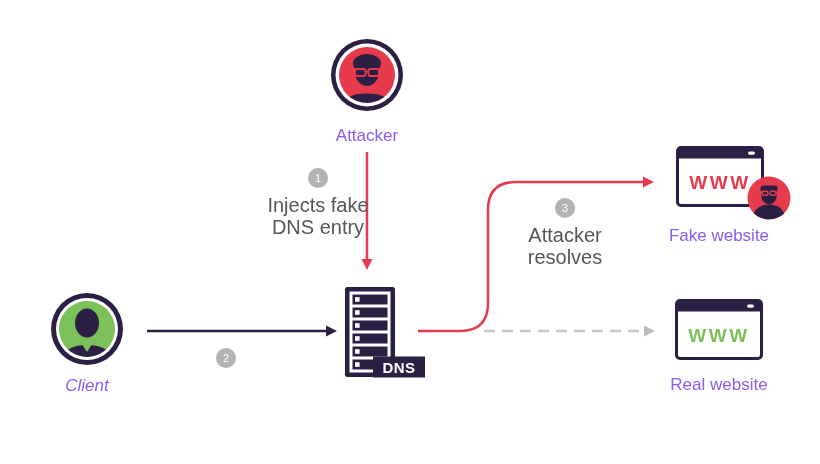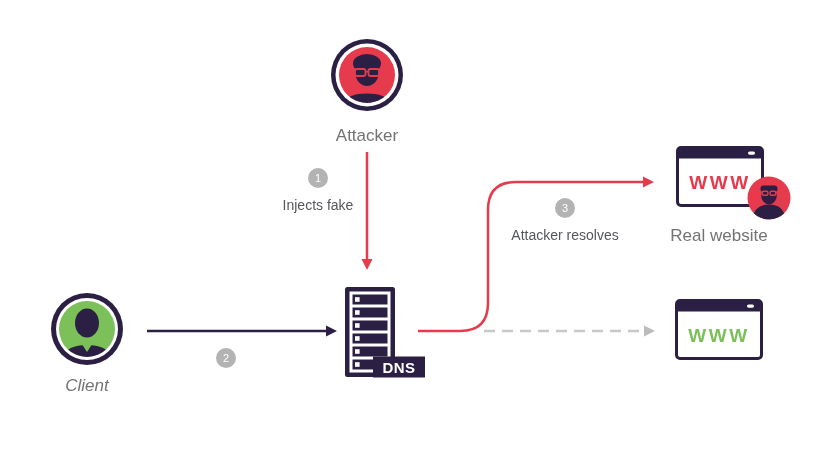--- a/index.html
+++ b/index.html
@@ -4,28 +4,28 @@
 <style>
   html,body{margin:0;padding:0;background:#ffffff;}
   .canvas{
     position:relative;width:820px;height:464px;background:#ffffff;
     font-family:"Liberation Sans","DejaVu Sans",sans-serif;overflow:hidden;
   }
   .abs{position:absolute;}
   .arrows{position:absolute;left:0;top:0;z-index:1;}
   .node{z-index:2;}
   .node-label{
-    color:#737373;font-size:17px;text-align:center;z-index:2;
+    color:#8b5cf6;font-size:17px;text-align:center;z-index:2;
   }
   .step{z-index:2;text-align:center;}
   .step-circle{
     width:20px;height:20px;border-radius:50%;background:#b3b3b3;color:#ffffff;
     font-size:11px;line-height:20px;text-align:center;margin:0 auto 6px auto;
   }
-  .step-text{color:#55565a;font-size:14px;line-height:22px;text-align:center;}
+  .step-text{color:#55565a;font-size:20px;line-height:22px;text-align:center;}
 </style>
 </head>
 <body>
 
 <div class="canvas">
 
   <svg class="arrows" width="820" height="464" viewBox="0 0 820 464">
     <defs>
       <marker id="ah-navy" viewBox="0 0 10 10" refX="2" refY="5" markerWidth="4.5" markerHeight="4.5" orient="auto">
         <path d="M0 0 L10 5 L0 10 Z" fill="#2b2044"></path>
@@ -60,20 +60,21 @@
       <rect x="38.5" y="31" width="10.5" height="7" rx="2" fill="#2b2044" stroke="#e63b4c" stroke-width="1.8"></rect>
       <line x1="35.5" y1="33.6" x2="38.5" y2="33.6" stroke="#e63b4c" stroke-width="1.8"></line>
     </g>
   </svg>
   <div class="abs node-label" style="left:317px;top:126px;width:100px;">Attacker</div>
 
   <div class="abs step" style="left:250px;top:168px;width:136px;">
     <div class="step-circle">1</div>
     <div class="step-text">
       <div>Injects fake</div>
+      <div>DNS entry</div>
     </div>
   </div>
 
   <svg class="abs node" style="left:50px;top:292px;" width="74" height="74" viewBox="0 0 74 74">
     <defs>
         <clipPath id="clip-cli">
           <circle cx="37" cy="37" r="28"></circle>
         </clipPath>
       </defs>
     <circle cx="37" cy="37" r="36" fill="#2b2044"></circle>
@@ -135,22 +136,23 @@
       <circle cx="93" cy="52" r="21.5" fill="#e63b4c"></circle>
       <g clip-path="url(#clip-badge)">
         <rect x="84.5" y="39.5" width="17" height="6.5" rx="3" fill="#2b2044"></rect>
         <ellipse cx="93" cy="49.5" rx="7.8" ry="9" fill="#2b2044"></ellipse>
         <path d="M76.5 73.5 Q78 58.5 93 58.5 Q108 58.5 109.5 73.5 Z" fill="#2b2044"></path>
         <rect x="86.3" y="45.3" width="5.6" height="4" rx="1.2" fill="#2b2044" stroke="#e63b4c" stroke-width="1.4"></rect>
         <rect x="94.1" y="45.3" width="5.6" height="4" rx="1.2" fill="#2b2044" stroke="#e63b4c" stroke-width="1.4"></rect>
       </g>
     </g>
   </svg>
-  <div class="abs node-label" style="left:649px;top:226px;width:140px;">Real website</div>
+  <div class="abs node-label" style="left:649px;top:226px;width:140px;">Fake website</div>
 
   <svg class="abs node" style="left:675px;top:299px;" width="88" height="61" viewBox="0 0 88 61">
     <rect x="1.5" y="1.5" width="85" height="58" rx="3.5" fill="#ffffff" stroke="#2b2044" stroke-width="3"></rect>
     <path d="M1.5 6 Q1.5 1.5 6 1.5 L82 1.5 Q86.5 1.5 86.5 6 L86.5 12.5 L1.5 12.5 Z" fill="#2b2044"></path>
     <rect x="72" y="5.5" width="7" height="3.2" rx="1.6" fill="#ffffff"></rect>
     <text x="44" y="43" text-anchor="middle" font-size="19" font-weight="bold" letter-spacing="2.5" fill="#7cc05a" font-family="Liberation Sans, DejaVu Sans, sans-serif">WWW</text>
   </svg>
+  <div class="abs node-label" style="left:649px;top:375px;width:140px;">Real website</div>
 
 </div>
 
 </body></html>

